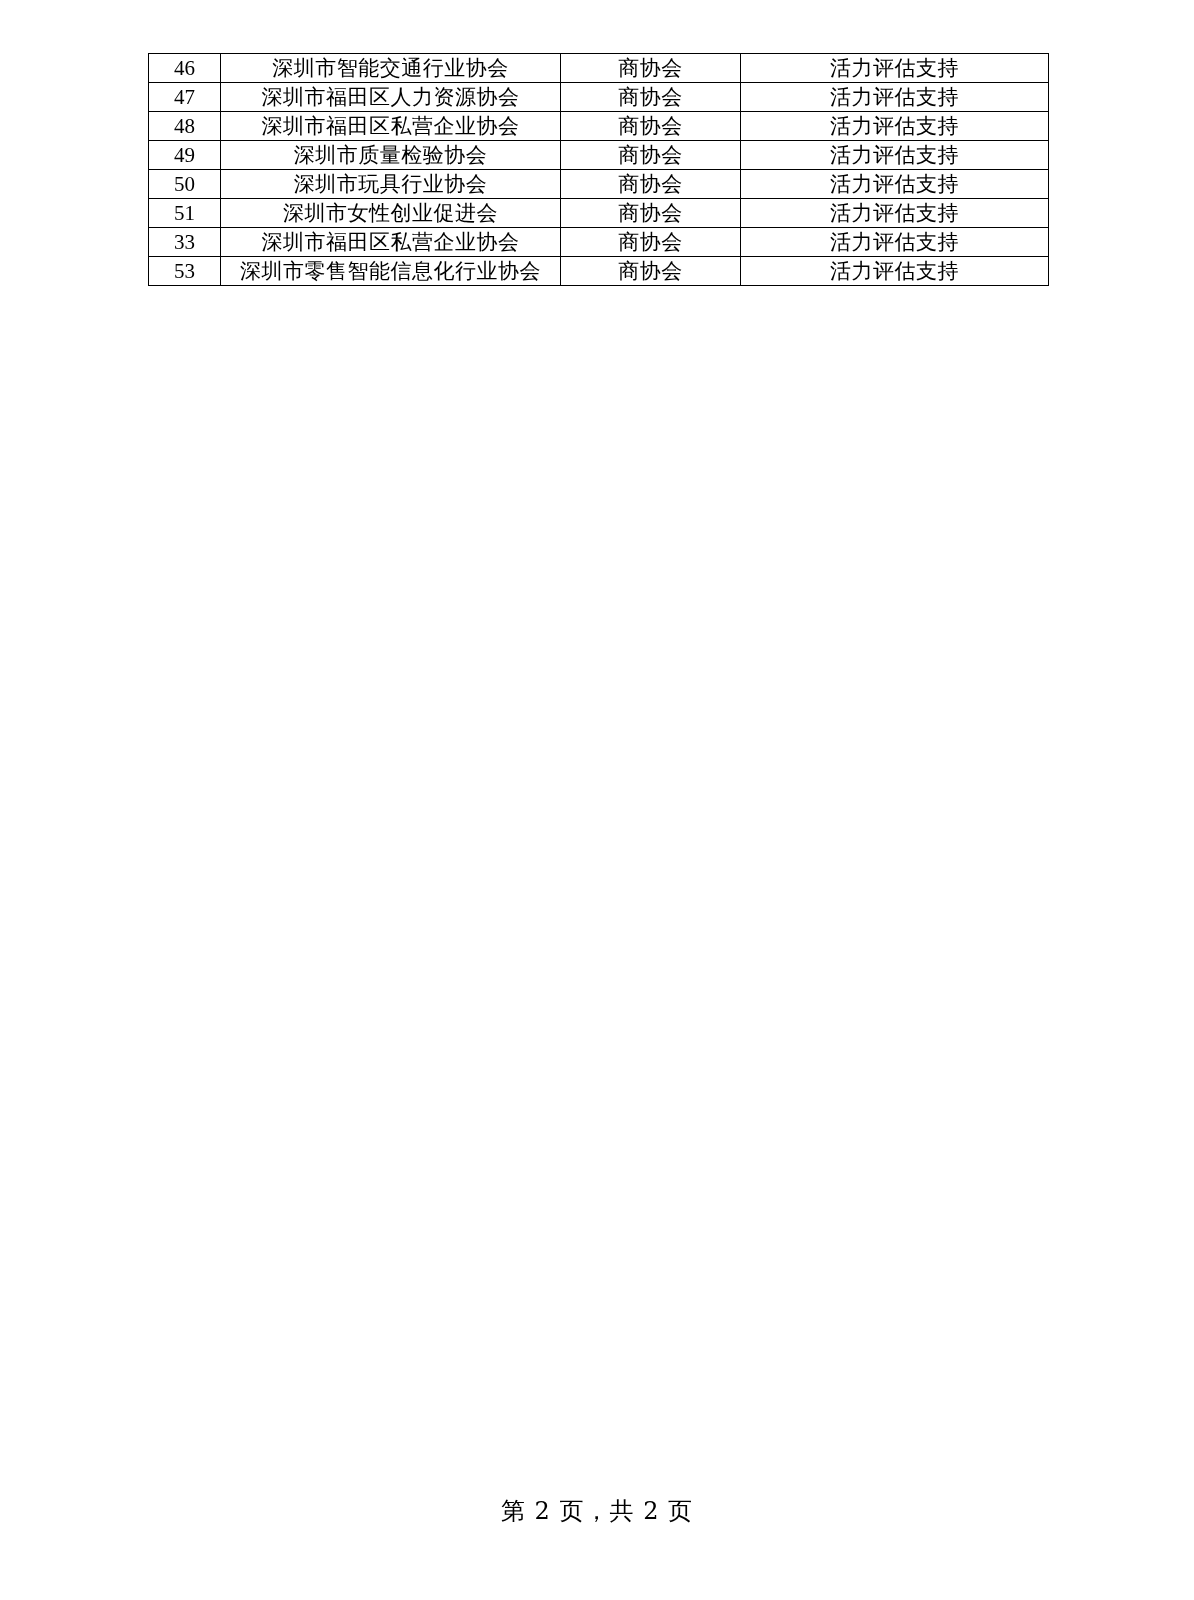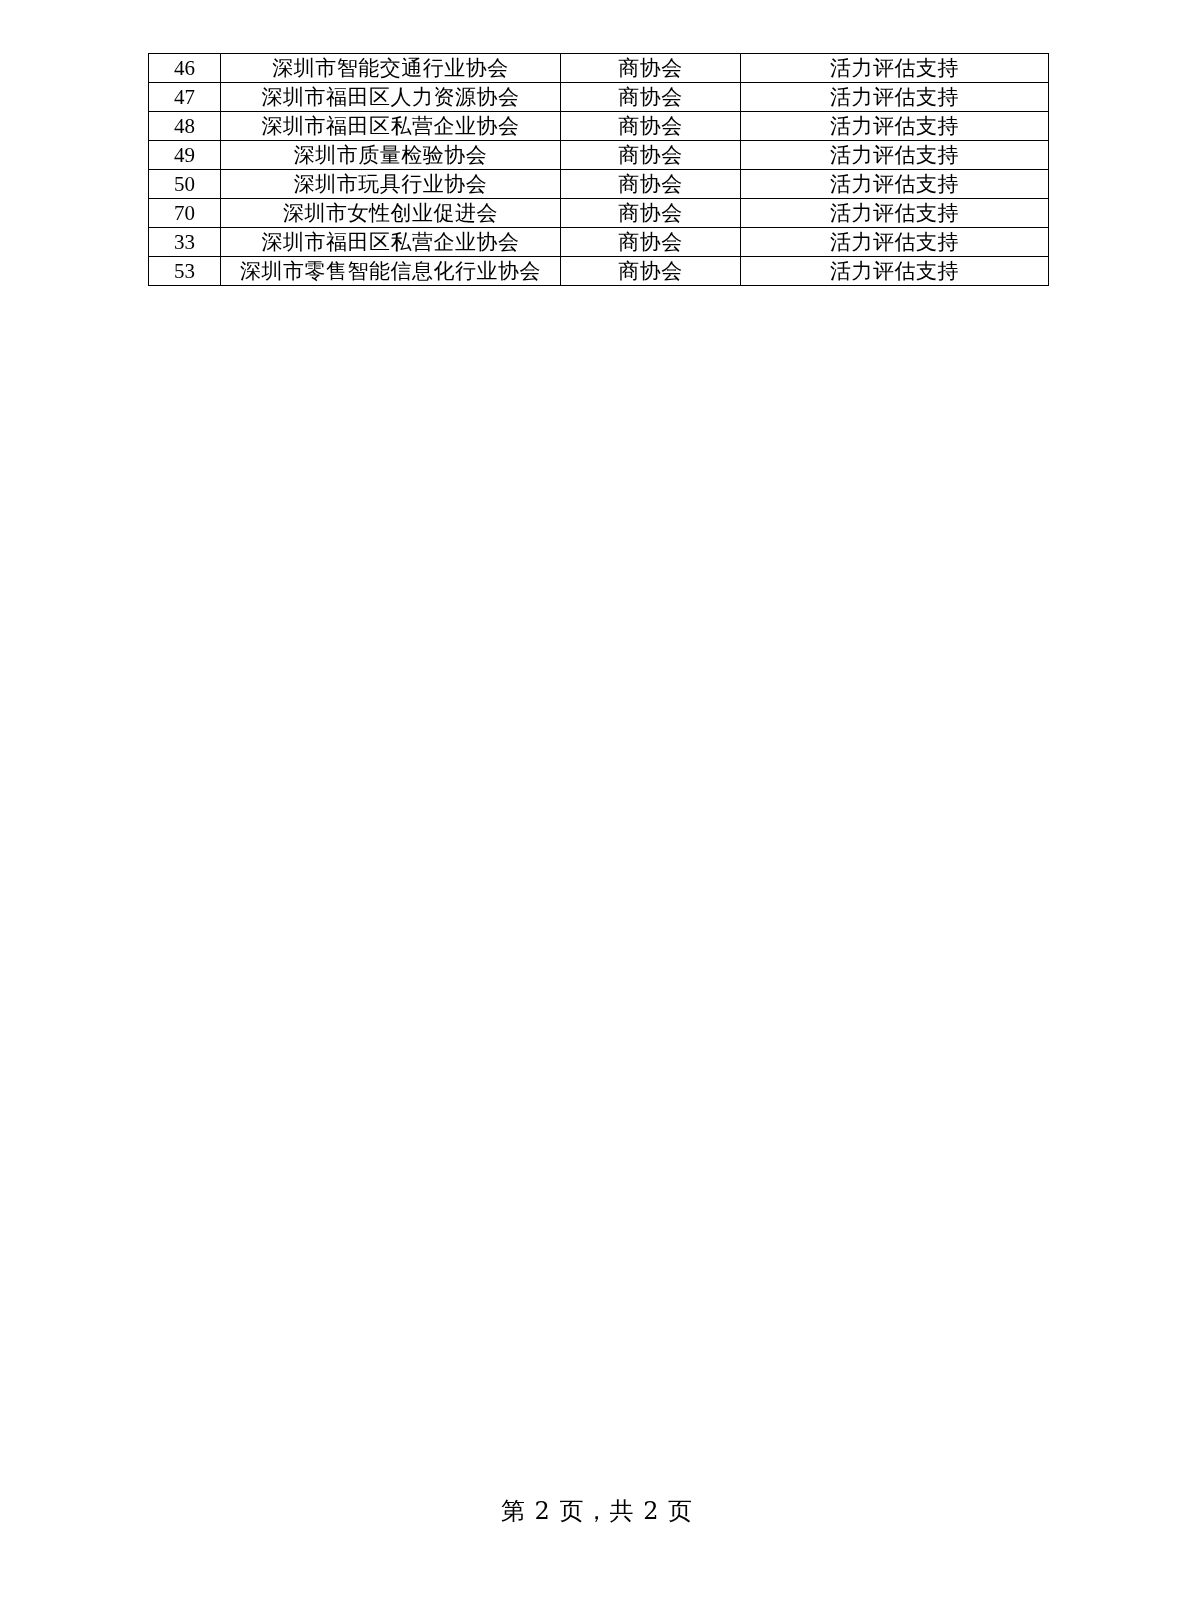--- a/index.html
+++ b/index.html
@@ -96,21 +96,21 @@
         <td class="cell-cn">商协会</td>
         <td class="cell-cn">活力评估支持</td>
       </tr>
       <tr>
         <td class="cell-num">50</td>
         <td class="cell-cn">深圳市玩具行业协会</td>
         <td class="cell-cn">商协会</td>
         <td class="cell-cn">活力评估支持</td>
       </tr>
       <tr>
-        <td class="cell-num">70</td>
+        <td class="cell-num">51</td>
         <td class="cell-cn">深圳市女性创业促进会</td>
         <td class="cell-cn">商协会</td>
         <td class="cell-cn">活力评估支持</td>
       </tr>
       <tr>
         <td class="cell-num">33</td>
         <td class="cell-cn">深圳市福田区私营企业协会</td>
         <td class="cell-cn">商协会</td>
         <td class="cell-cn">活力评估支持</td>
       </tr>

